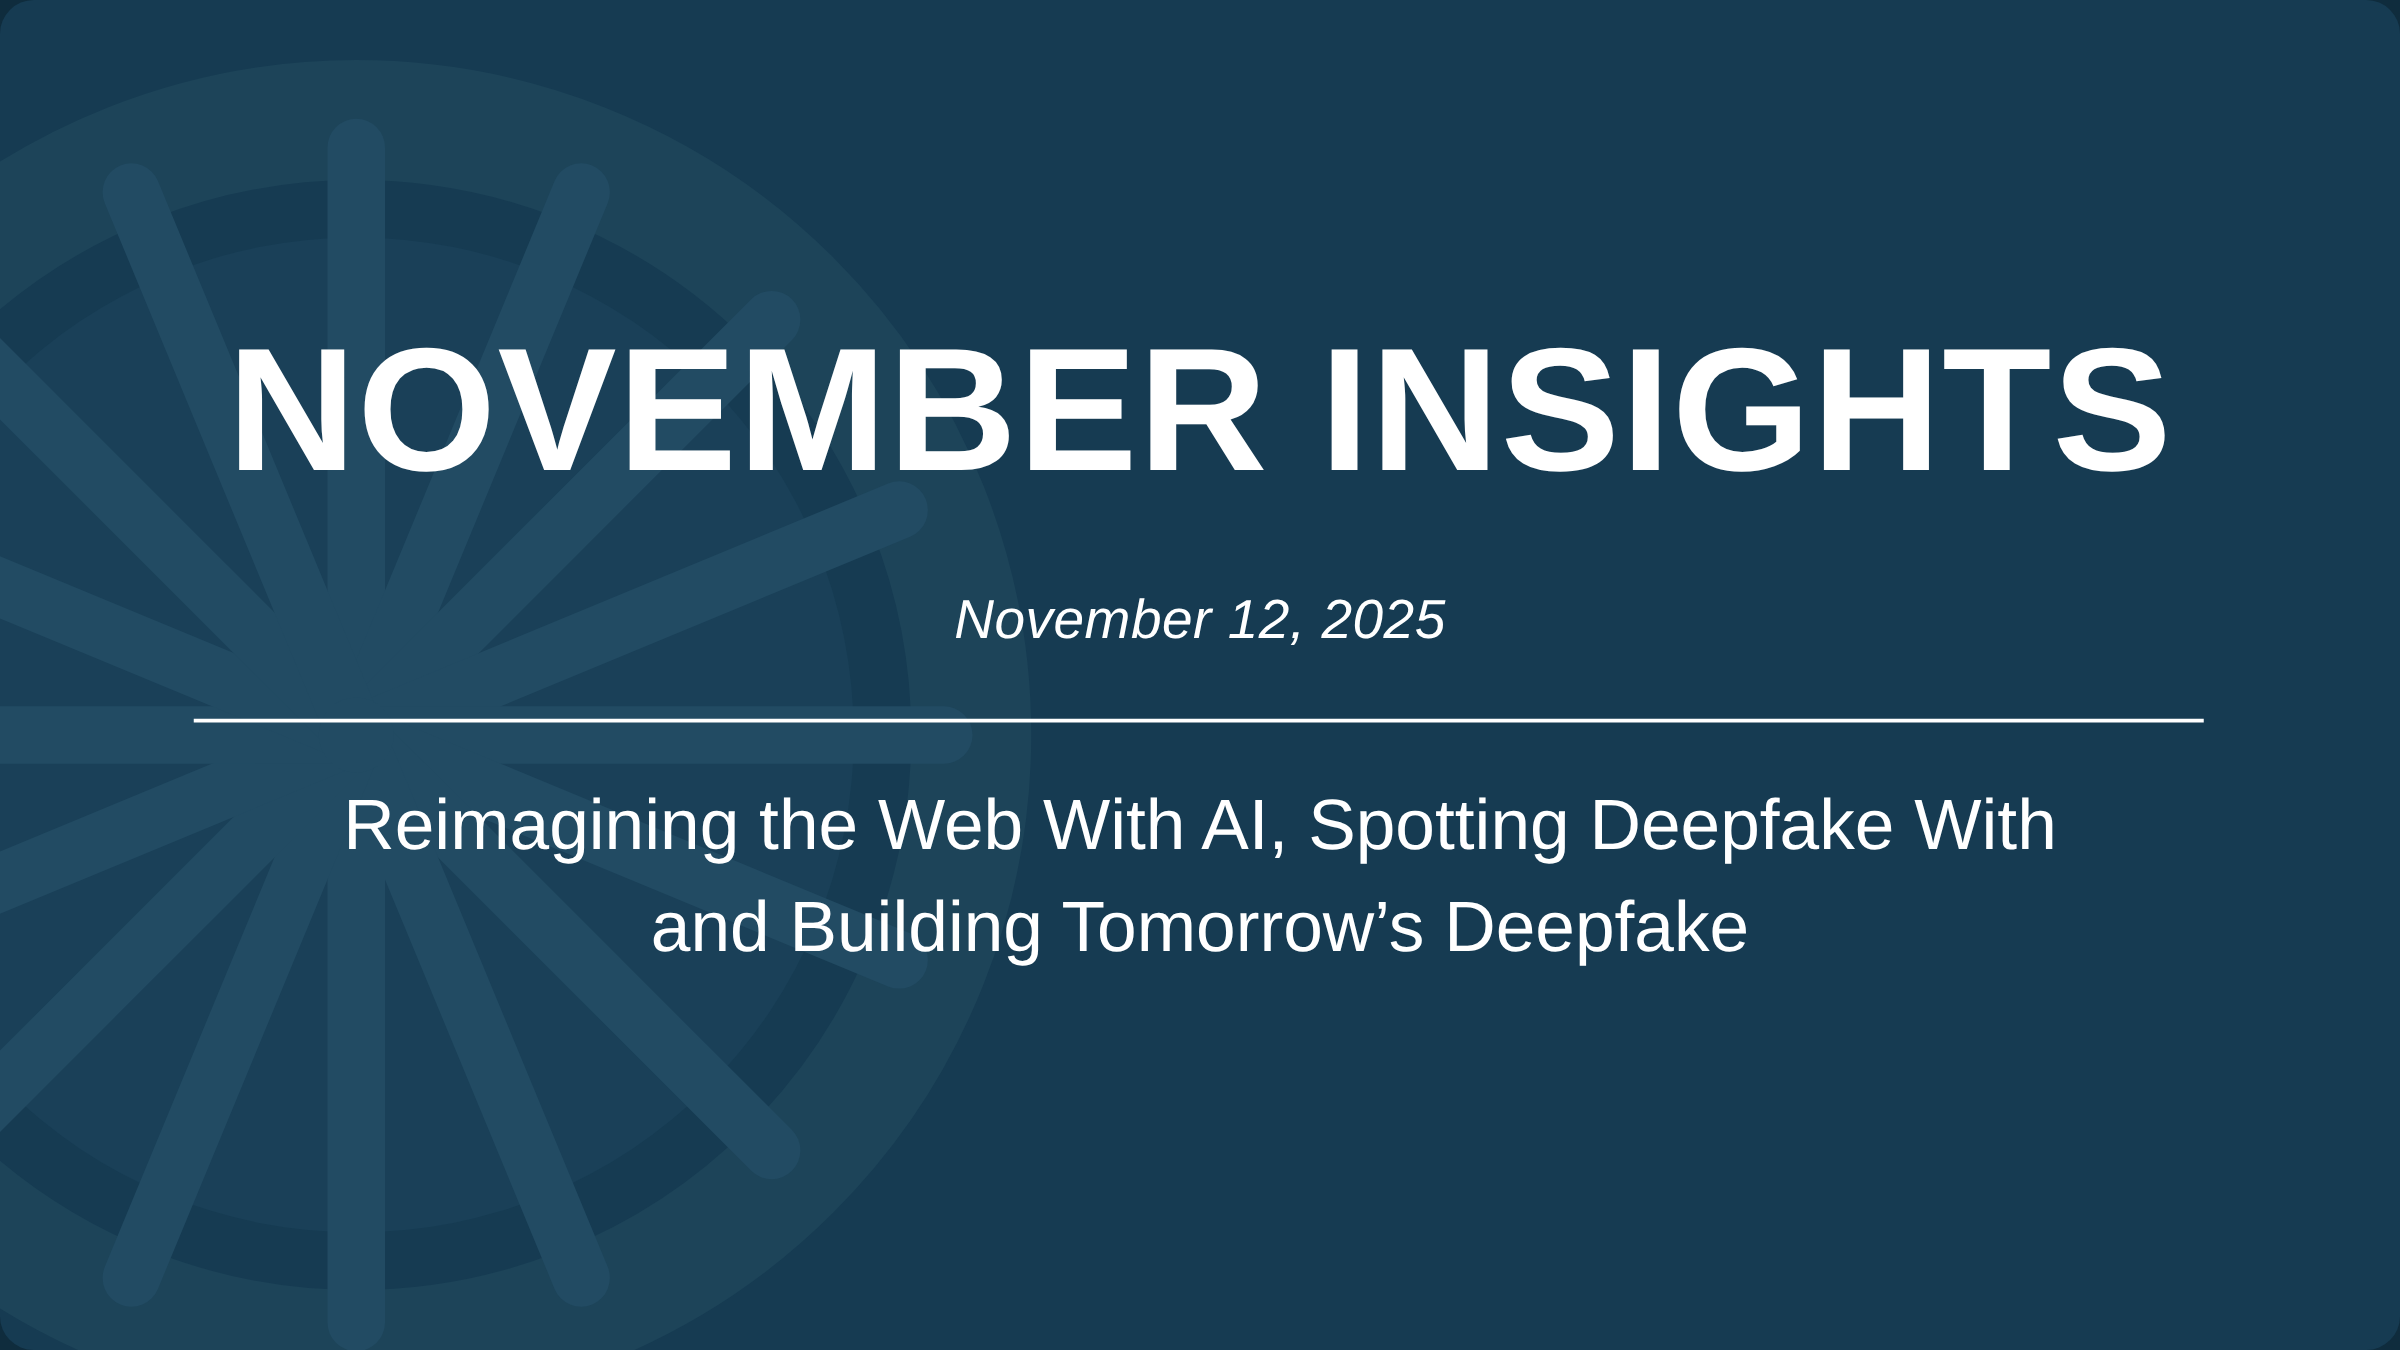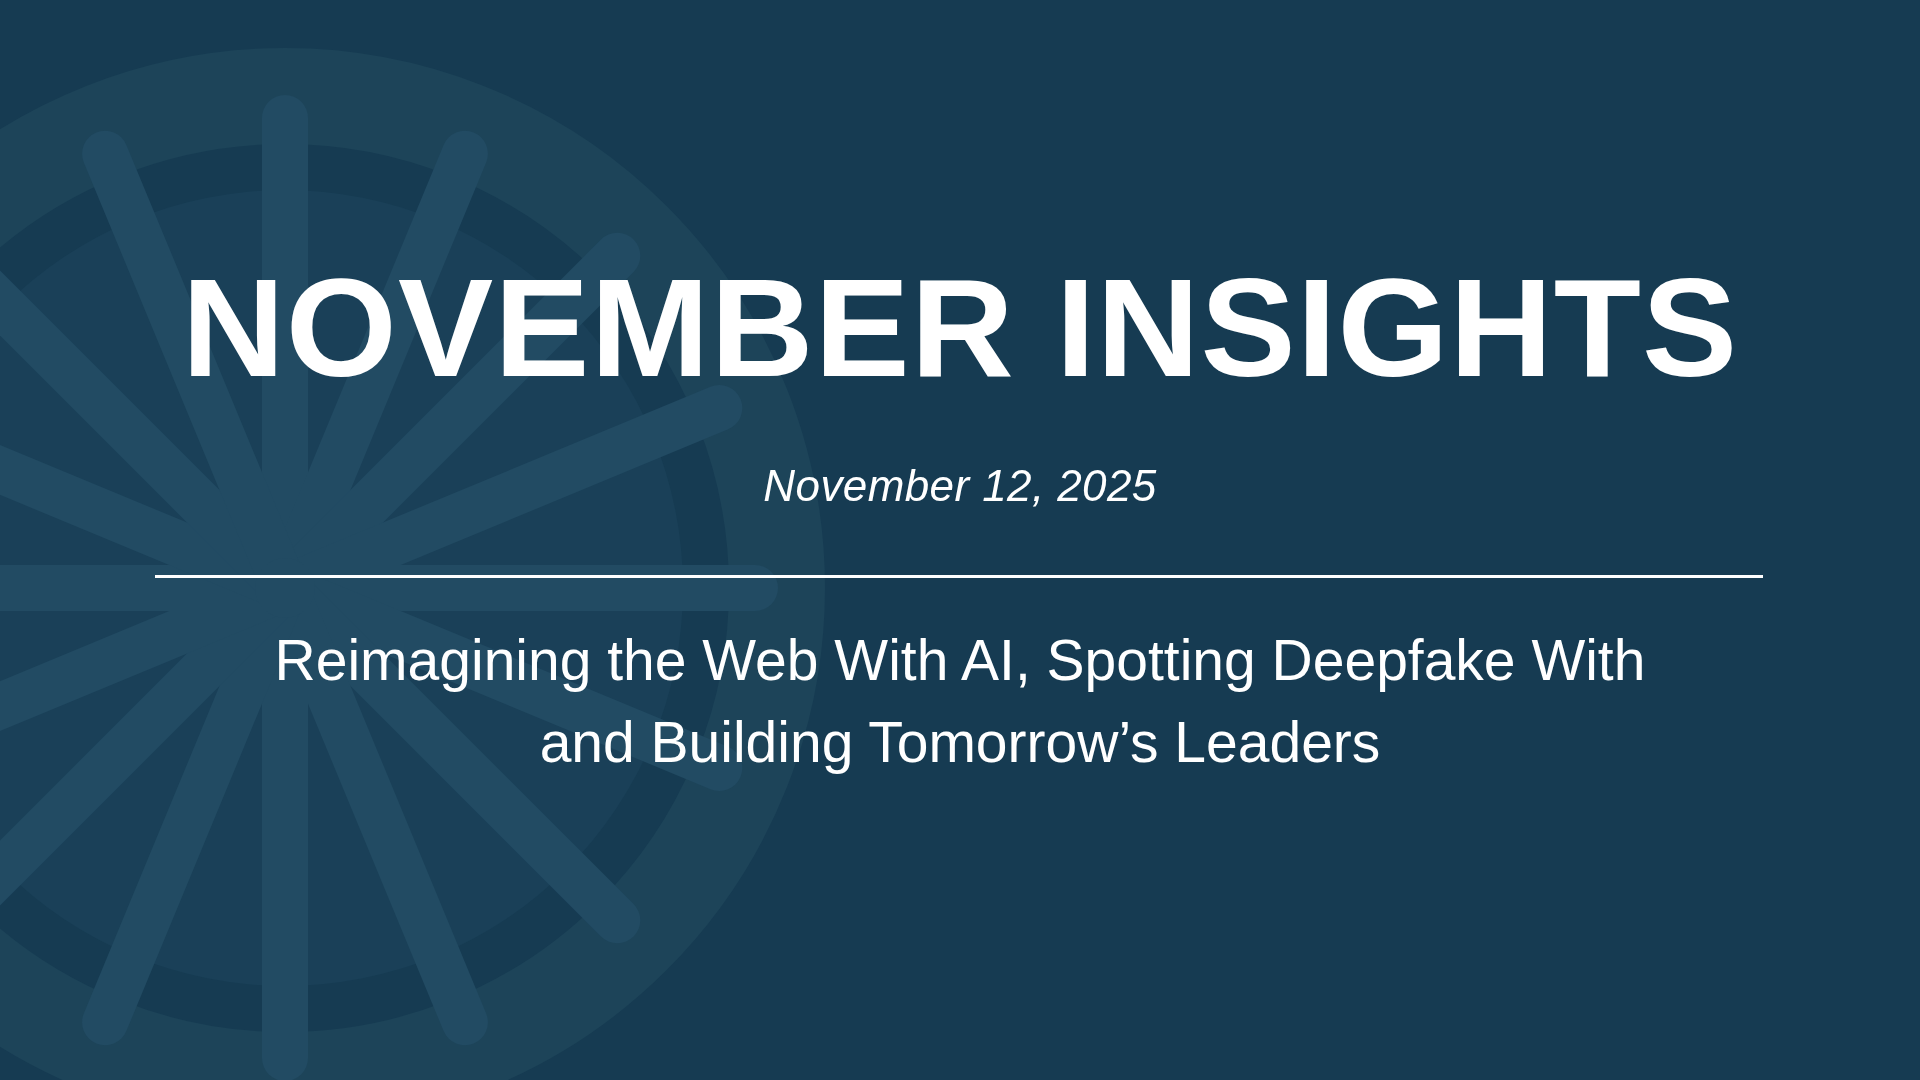--- a/index.html
+++ b/index.html
@@ -11,20 +11,21 @@
   body {
     font-family: "Liberation Sans", sans-serif;
   }
 
   #slide {
     position: relative;
     width: 1920px;
     height: 1080px;
     overflow: hidden;
     background-color: #163b52;
+    border-radius: 27px;
   }
 
   
   #watermark {
     position: absolute;
     left: 0;
     top: 0;
     width: 1920px;
     height: 1080px;
     pointer-events: none;
@@ -60,21 +61,21 @@
     transform: scaleX(1.02);
     white-space: nowrap;
   }
 
   .date {
     margin: 0;
     padding: 0;
     position: absolute;
     left: 0;
     right: 0;
-    top: 464px;
+    top: 474px;
     text-align: center;
     color: #ffffff;
     font-family: "Liberation Sans", sans-serif;
     font-style: italic;
     font-weight: 400;
     font-size: 44px;
     line-height: 1.0;
     letter-spacing: 0.4px;
   }
 
@@ -153,17 +154,17 @@
   <div id="content">
 
     <h1 class="title">NOVEMBER INSIGHTS</h1>
 
     <div class="date">November 12, 2025</div>
 
     <div class="rule" style="background: rgb(255, 255, 255);"></div>
 
     <div class="subtitle">
       <span style="display: block;">Reimagining the Web With AI, Spotting Deepfake With</span>
-      <span style="display: block;">and Building Tomorrow’s Leaders</span>
+      <span style="display: block;">and Building Tomorrow’s Deepfake</span>
     </div>
 
   </div>
 </div>
 
 </body></html>

